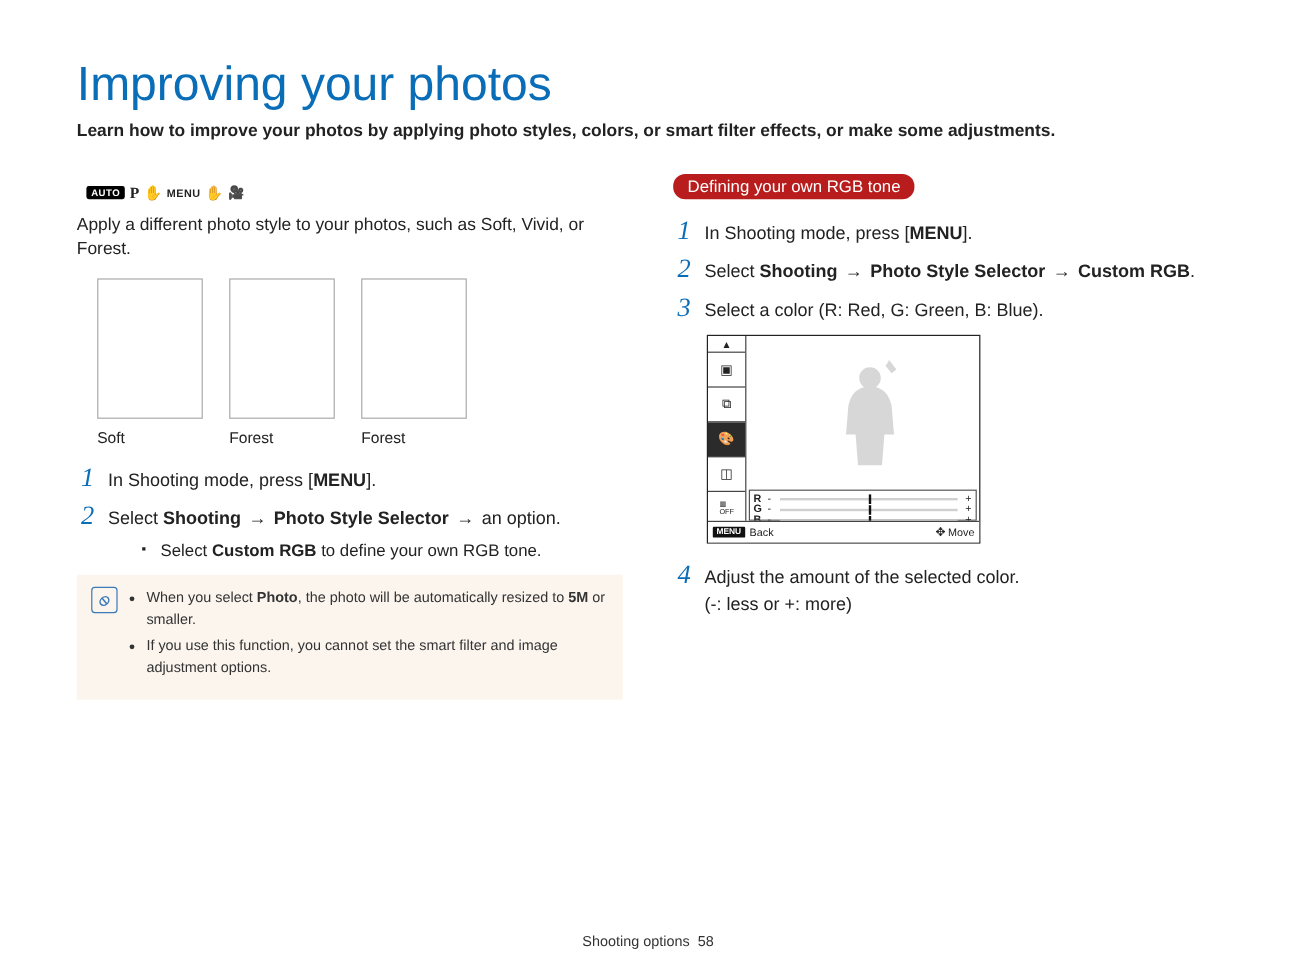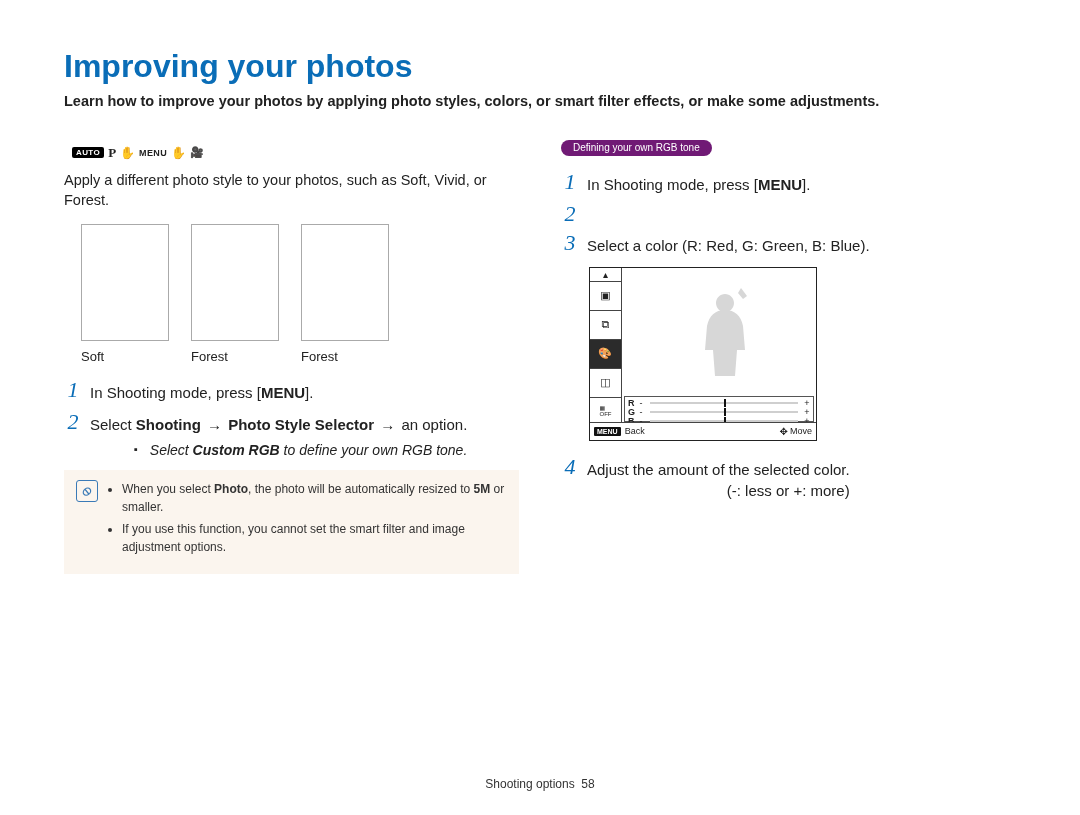--- a/index.html
+++ b/index.html
@@ -10,22 +10,22 @@
     font-size: 15px;
     color: #222;
     background: #fff;
     width: 1080px;
     height: 815px;
   }
   .page {
     padding: 48px 64px 0 64px;
   }
   .title {
-    font-size: 32px;
-    font-weight: 700;
+    font-size: 40px;
+    font-weight: 400;
     color: #0a6db7;
     margin: 0 0 8px 0;
   }
   .intro {
     font-size: 14.5px;
     margin-top: 4px;
     margin-bottom: 28px;
     color: #222;
     font-weight: bold;
   }
@@ -69,50 +69,50 @@
     font-family: Georgia, "Times New Roman", serif;
     font-style: italic;
     font-size: 22px;
     color: #0a6db7;
     line-height: 1;
     width: 18px;
     flex: none;
     text-align: center;
     margin-top: -3px;
   }
-  .step-txt { font-size:15px; line-height:1.45;text-align:right;}
+  .step-txt { font-size:15px; line-height:1.45;}
   .menu-label { font-weight:bold;}
   .arrow { margin: 0 2px;}
-  .bullets { margin:4px 0 0 28px; padding:0; font-size:14px; list-style:none;font-style:italic;}
+  .bullets { margin:4px 0 0 28px; padding:0; font-size:14px; list-style:none;}
   .bullets li::before { content:"▪"; margin-right:8px; font-size:11px; position:relative; top:-2px;}
   .note {
     background:#fbf5ee;
     display:flex;
     gap:12px;
     padding:10px 12px 14px 12px;
     margin-top:10px;
     font-size:12px;
     line-height:1.5;
     color:#333;
   }
   .note-icon {
     width:22px;height:22px;border:1.5px solid #3a7ab7;border-radius:3px;
     display:flex;align-items:center;justify-content:center;
     color:#3a7ab7;font-weight:bold;font-size:13px;flex:none;
   }
   .note-slash { font-family:Georgia,serif; transform:skewX(-12deg);}
   .note ul { margin:0; padding:0 0 0 12px; list-style:disc;}
   .note ul li { margin-bottom:4px;}
   .heading-pill {
-    background:#701a75;
+    background:#b91c1c;
     color:#fff;
     display:inline-block;
     border-radius:10px;
     padding:2px 12px 3px 12px;
-    font-size:10px;
+    font-size:14px;
     margin-bottom:14px;
   }
   .screen {
     margin-left:28px;
     margin-top:4px;
     margin-bottom:18px;
     width:228px;
   }
   .screen-box {
     width:228px;height:174px;border:1.5px solid #222;position:relative;background:#fff;
@@ -238,20 +238,27 @@
 
       <div class="steps" style="margin-top:4px;">
         <div class="step">
           <div class="step-num">1</div>
           <div class="step-txt">
             <span>In Shooting mode, press [</span><span class="menu-label">MENU</span><span>].</span>
           </div>
         </div>
         <div class="step">
           <div class="step-num">2</div>
+          <div class="step-txt">
+            <span>Select </span><b>Shooting</b>
+            <span class="arrow">→</span>
+            <b>Photo Style Selector</b>
+            <span class="arrow">→</span>
+            <b>Custom RGB</b>.
+          </div>
         </div>
         <div class="step">
           <div class="step-num">3</div>
           <div class="step-txt">Select a color (R: Red, G: Green, B: Blue).</div>
         </div>
       </div>
 
       
       <div class="screen">
         <div class="screen-box">

